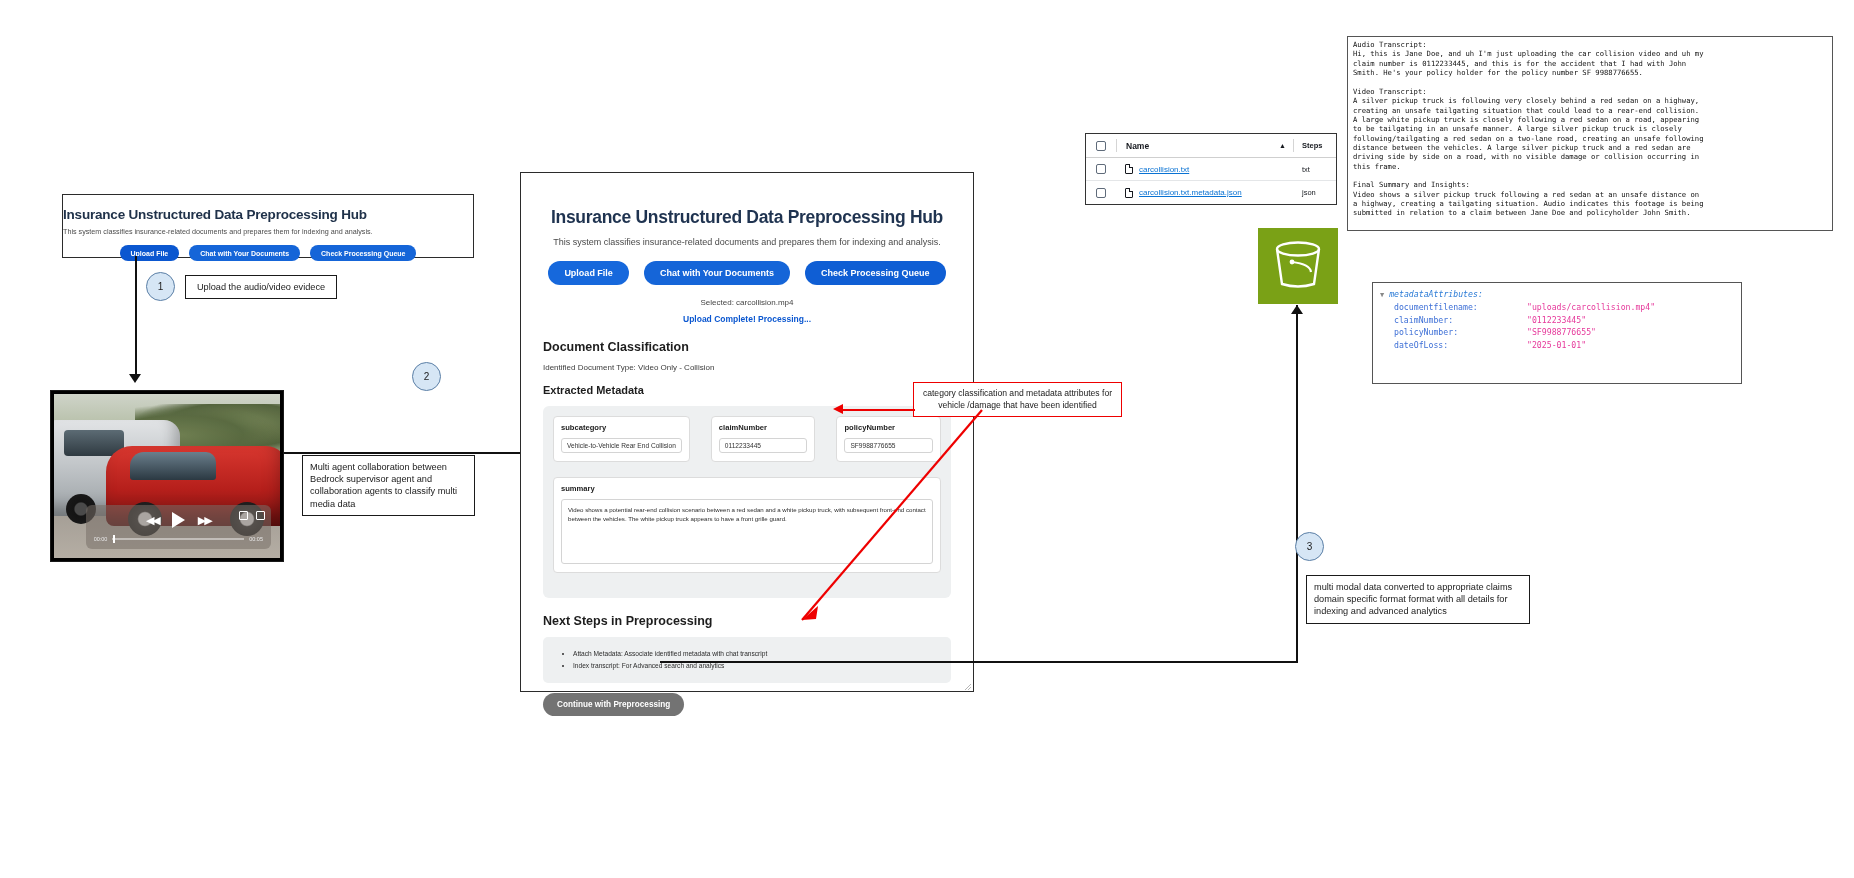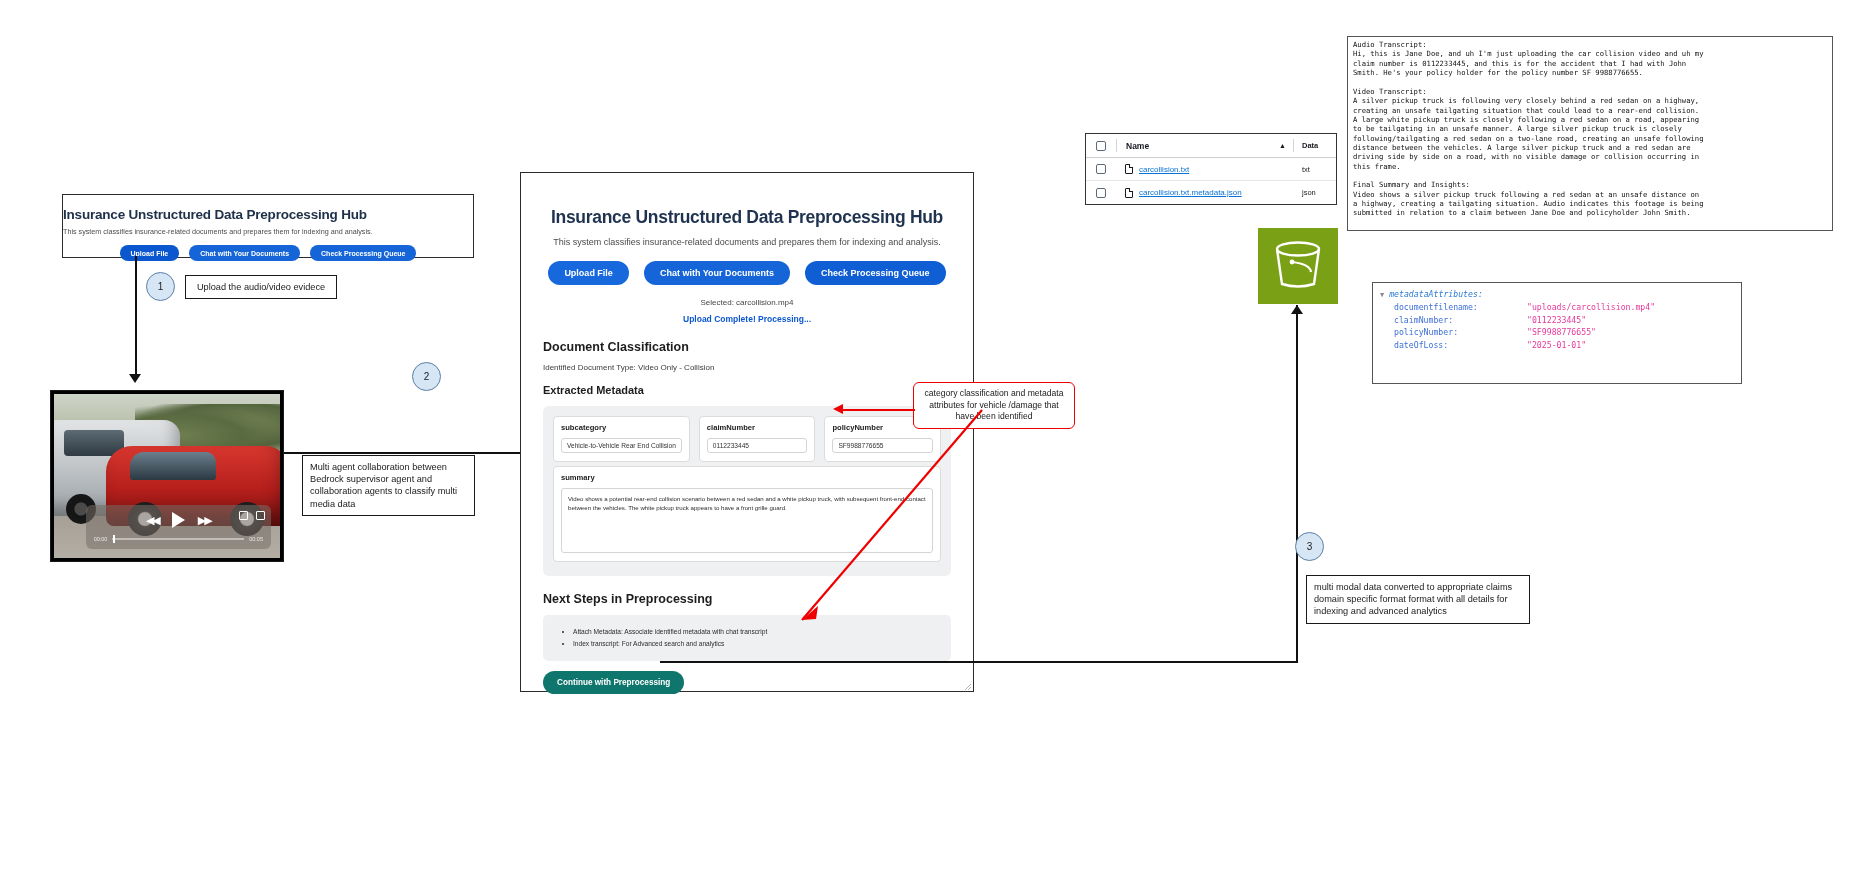--- a/index.html
+++ b/index.html
@@ -76,37 +76,37 @@
   .mp-btn.b2 { background:#1565d8; }
   .mp-btn.b3 { background:#0f5ed4; }
   .mp-selected { text-align:center; font-size:8px; color:#454545; margin-top:13px; }
   .mp-status { text-align:center; font-size:8.5px; color:#0b57d0; font-weight:bold; margin-top:7px; }
 
   .sec-h { font-size:12.5px; font-weight:bold; color:#1d1d1d; margin-top:16px; }
   .doc-type { font-size:8px; color:#3c3c3c; margin-top:9px; }
   .sec-h2 { font-size:11px; font-weight:bold; color:#1d1d1d; margin-top:12px; }
 
   #meta-card { background:#eef0f1; border-radius:6px; margin-top:10px; padding:10px; }
-  .meta-row { display:flex; gap:9px; margin-bottom:4px; }
+  .meta-row { display:flex; gap:21px; margin-bottom:15px; }
   .meta-field { flex:1; background:#fff; border:1px solid #dcdcdc; border-radius:4px; padding:6px 7px 8px 7px; }
   .meta-label { font-size:7.6px; font-weight:bold; color:#222; }
   .meta-input { margin-top:6px; border:1px solid #d4d4d4; border-radius:3px;
      background:#fff; font-size:6.6px; color:#333; padding:4px 5px; height:15px;
      display:flex; align-items:center; white-space:nowrap; overflow:hidden; }
   .meta-input.focused { border:1.3px solid #4a90e2; }
   #summary-field { width:calc(33.33% - 6px); }
   .ta { margin-top:6px; border:1px solid #d4d4d4; border-radius:3px; background:#fff;
      font-size:6.1px; line-height:1.55; color:#2c2c2c; padding:5px 6px; height:65px; position:relative; }
   .ta-grip { position:absolute; right:2px; bottom:1px; width:6px; height:6px;
      background:linear-gradient(135deg,transparent 48%,#b6b6b6 48%,#b6b6b6 58%,transparent 58%,transparent 68%,#b6b6b6 68%,#b6b6b6 78%,transparent 78%); }
 
   #next-card { background:#eef0f1; border-radius:5px; margin-top:9px; padding:11px 10px 12px 10px; }
   #next-card ul { margin:0; padding-left:20px; }
   #next-card li { font-size:6.6px; color:#2c2c2c; line-height:1.75; }
-  #continue-btn { margin-top:10px; background:#0f766e; color:#fff; font-size:8.2px;
+  #continue-btn { margin-top:10px; background:#737373; color:#fff; font-size:8.2px;
      font-weight:bold; border-radius:13px; padding:7px 14px; display:inline-block; }
 
   
   #file-table { left:1085px; top:133px; width:252px; background:#fff; border:1px solid #333; }
   .ft-head { display:flex; align-items:center; height:24px; border-bottom:1px solid #cfcfcf; font-size:8.5px; font-weight:bold; color:#16191f; }
   .ft-row { display:flex; align-items:center; height:23px; border-bottom:1px solid #e4e6e8; font-size:8px; }
   .ft-row:last-child { border-bottom:none; }
   .ft-cb { width:30px; display:flex; justify-content:center; }
   .cbox { width:10px; height:10px; border:1.2px solid #5f6b7a; border-radius:2px; background:#fff; }
   .ft-div { width:1px; height:13px; background:#d5d5d5; }
@@ -265,39 +265,39 @@
   <div class="sec-h">Next Steps in Preprocessing</div>
   <div id="next-card">
     <ul>
       <li>Attach Metadata: Associate identified metadata with chat transcript</li>
       <li>Index transcript: For Advanced search and analytics</li>
     </ul>
   </div>
   <div id="continue-btn">Continue with Preprocessing</div>
 </div>
 
-<div class="abs callout red" style="left:913px; top:382px; width:162px;border-radius:6px;">category classification and metadata attributes for vehicle /damage  that have been identified</div>
+<div class="abs callout red" style="left:913px; top:382px; width:209px;">category classification and metadata attributes for vehicle /damage  that have been identified</div>
 <div class="abs ln" style="left:843px; top:409px; width:72px; height:1.6px; background:#ee0000;"></div>
 <div class="abs arrow-l-red" style="left:833px; top:404px;"></div>
 
 <svg class="abs" style="left:780px; top:405px; width:220px; height:235px; overflow:visible;">
   <line x1="202" y1="5" x2="22" y2="215" stroke="#ee0000" stroke-width="2.2"></line>
   <polygon points="22,215 38,201 36,214" fill="#ee0000"></polygon>
 </svg>
 
 <div class="abs" id="file-table">
   <div class="ft-head">
     <span class="ft-cb">
         <span class="cbox"></span>
       </span>
     <span class="ft-div"></span>
     <span class="ft-name">Name</span>
     <span class="sort-arrow">▲</span>
     <span class="ft-div"></span>
-    <span class="ft-type">Data</span>
+    <span class="ft-type">Steps</span>
   </div>
   <div class="ft-row">
     <span class="ft-cb">
         <span class="cbox"></span>
       </span>
     <span class="ft-name">
       <span class="file-ic"></span>
       <span class="ft-link">carcollision.txt</span>
     </span>
     <span class="ft-type">txt</span>

